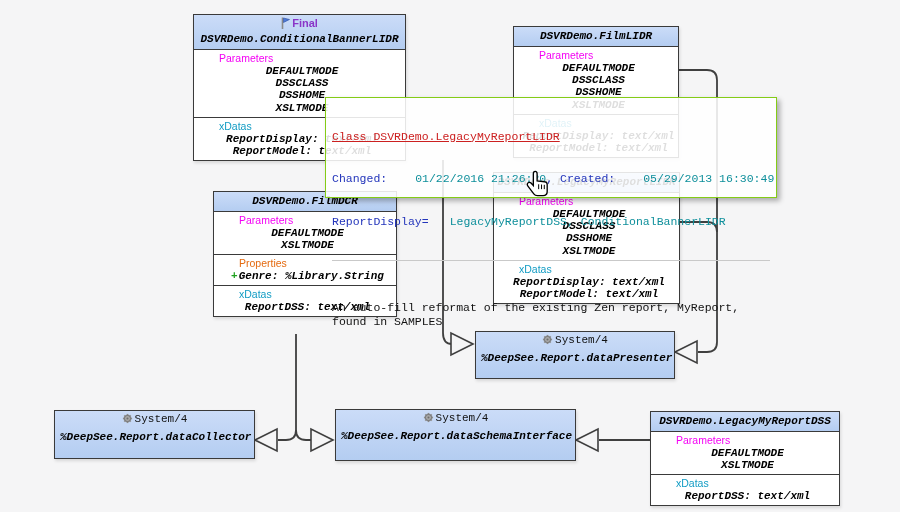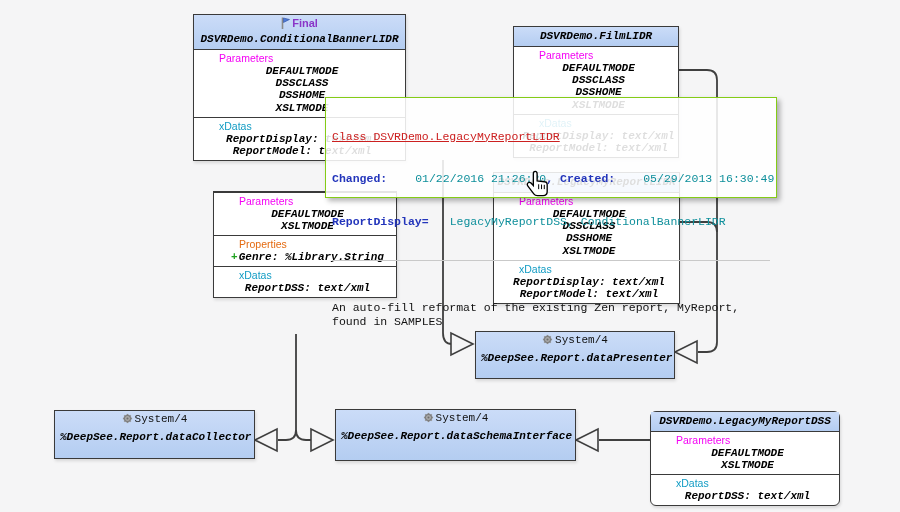--- a/index.html
+++ b/index.html
@@ -35,29 +35,29 @@
   .sysbox .ctitle{padding:2px 2px 3px;}
 
   
   #box-cb{left:193px;top:14px;width:211px;}
   #box-film-lidr{left:513px;top:26px;width:164px;}
   #box-legacy-lidr{left:493px;top:172px;width:185px;}
   #box-film-dcr{left:213px;top:191px;width:182px;}
   #box-presenter{left:475px;top:331px;width:198px;height:46px;}
   #box-collector{left:54px;top:410px;width:199px;height:47px;}
   #box-schema{left:335px;top:409px;width:239px;height:50px;}
-  #box-legacy-dss{left:650px;top:411px;width:188px;border-radius:6px;}
+  #box-legacy-dss{left:650px;top:411px;width:188px;}
 
   
   .tooltip{position:absolute;left:325px;top:97px;width:438px;height:93px;z-index:5;
            background:rgba(255,255,255,0.87);border:1px solid #84cc16;
            box-shadow:3px 3px 5px rgba(0,0,0,0.30);
            padding:3px 6px;font-size:11.5px;line-height:14.3px;white-space:pre;}
   .tt-title{color:#cc2020;text-decoration:underline;}
-  .tt-blue{color:#2335bb;font-weight:bold;}
+  .tt-blue{color:#2335bb;}
   .tt-teal{color:#0e8f9b;margin-left:21px;}
   .tt-divider{border-top:1px solid #c9c9c9;margin:2px 0 0;height:0;}
   .tt-desc{color:#111;margin-top:11px;}
 
   .cursor{position:absolute;left:524px;top:169px;z-index:10;}
 
   .icon-inline{display:inline-block;vertical-align:-2px;margin-right:2px;}
 </style>
 </head>
 <body>
@@ -139,20 +139,23 @@
       <div class="mrow">XSLTMODE</div>
     </div>
     <div class="sect">
       <div class="slabel xdatas">xDatas</div>
       <div class="mrow">ReportDisplay: text/xml</div>
       <div class="mrow">ReportModel: text/xml</div>
     </div>
   </div>
 
   <div class="cbox" id="box-film-dcr">
+    <div class="chead">
+      <div class="ctitle">DSVRDemo.FilmDCR</div>
+    </div>
     <div class="sect">
       <div class="slabel params">Parameters</div>
       <div class="mrow">DEFAULTMODE</div>
       <div class="mrow">XSLTMODE</div>
     </div>
     <div class="sect">
       <div class="slabel props">Properties</div>
       <div class="mrow"><span class="plus">+</span><span>Genre: %Library.String</span></div>
     </div>
     <div class="sect">

